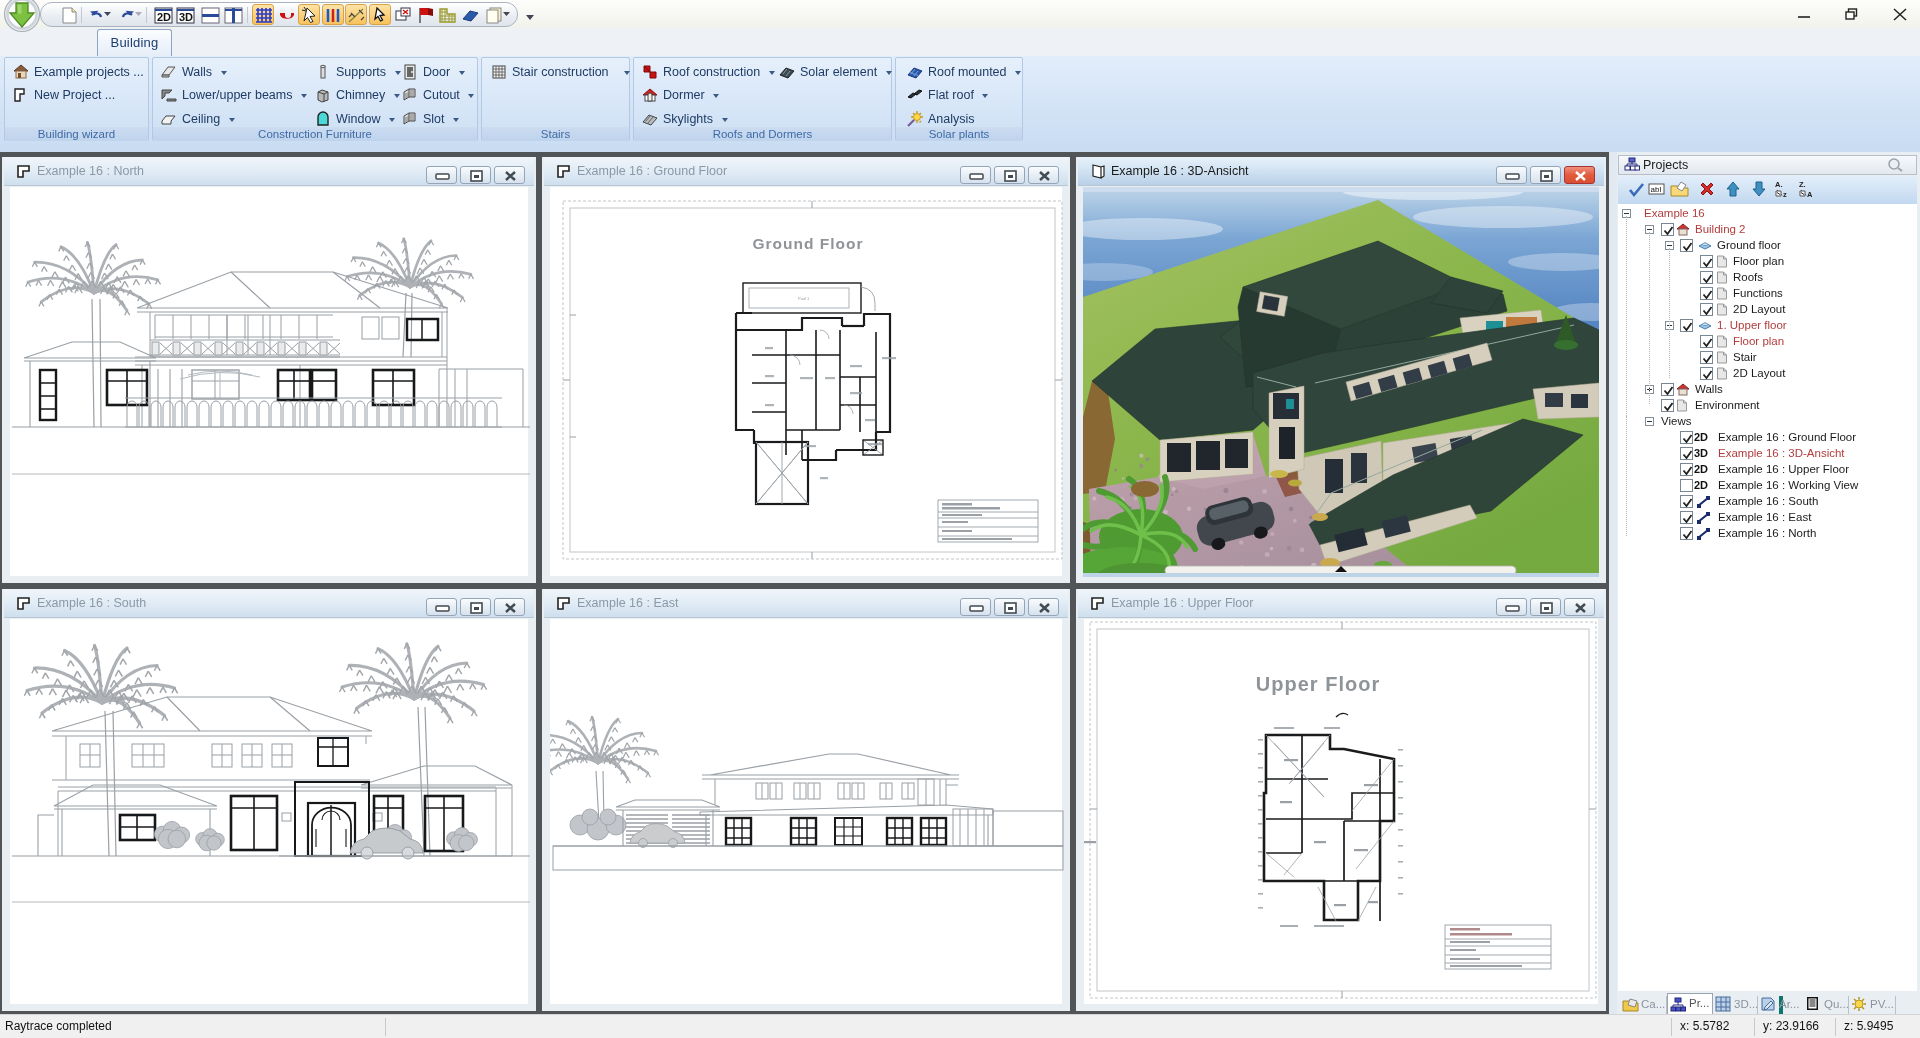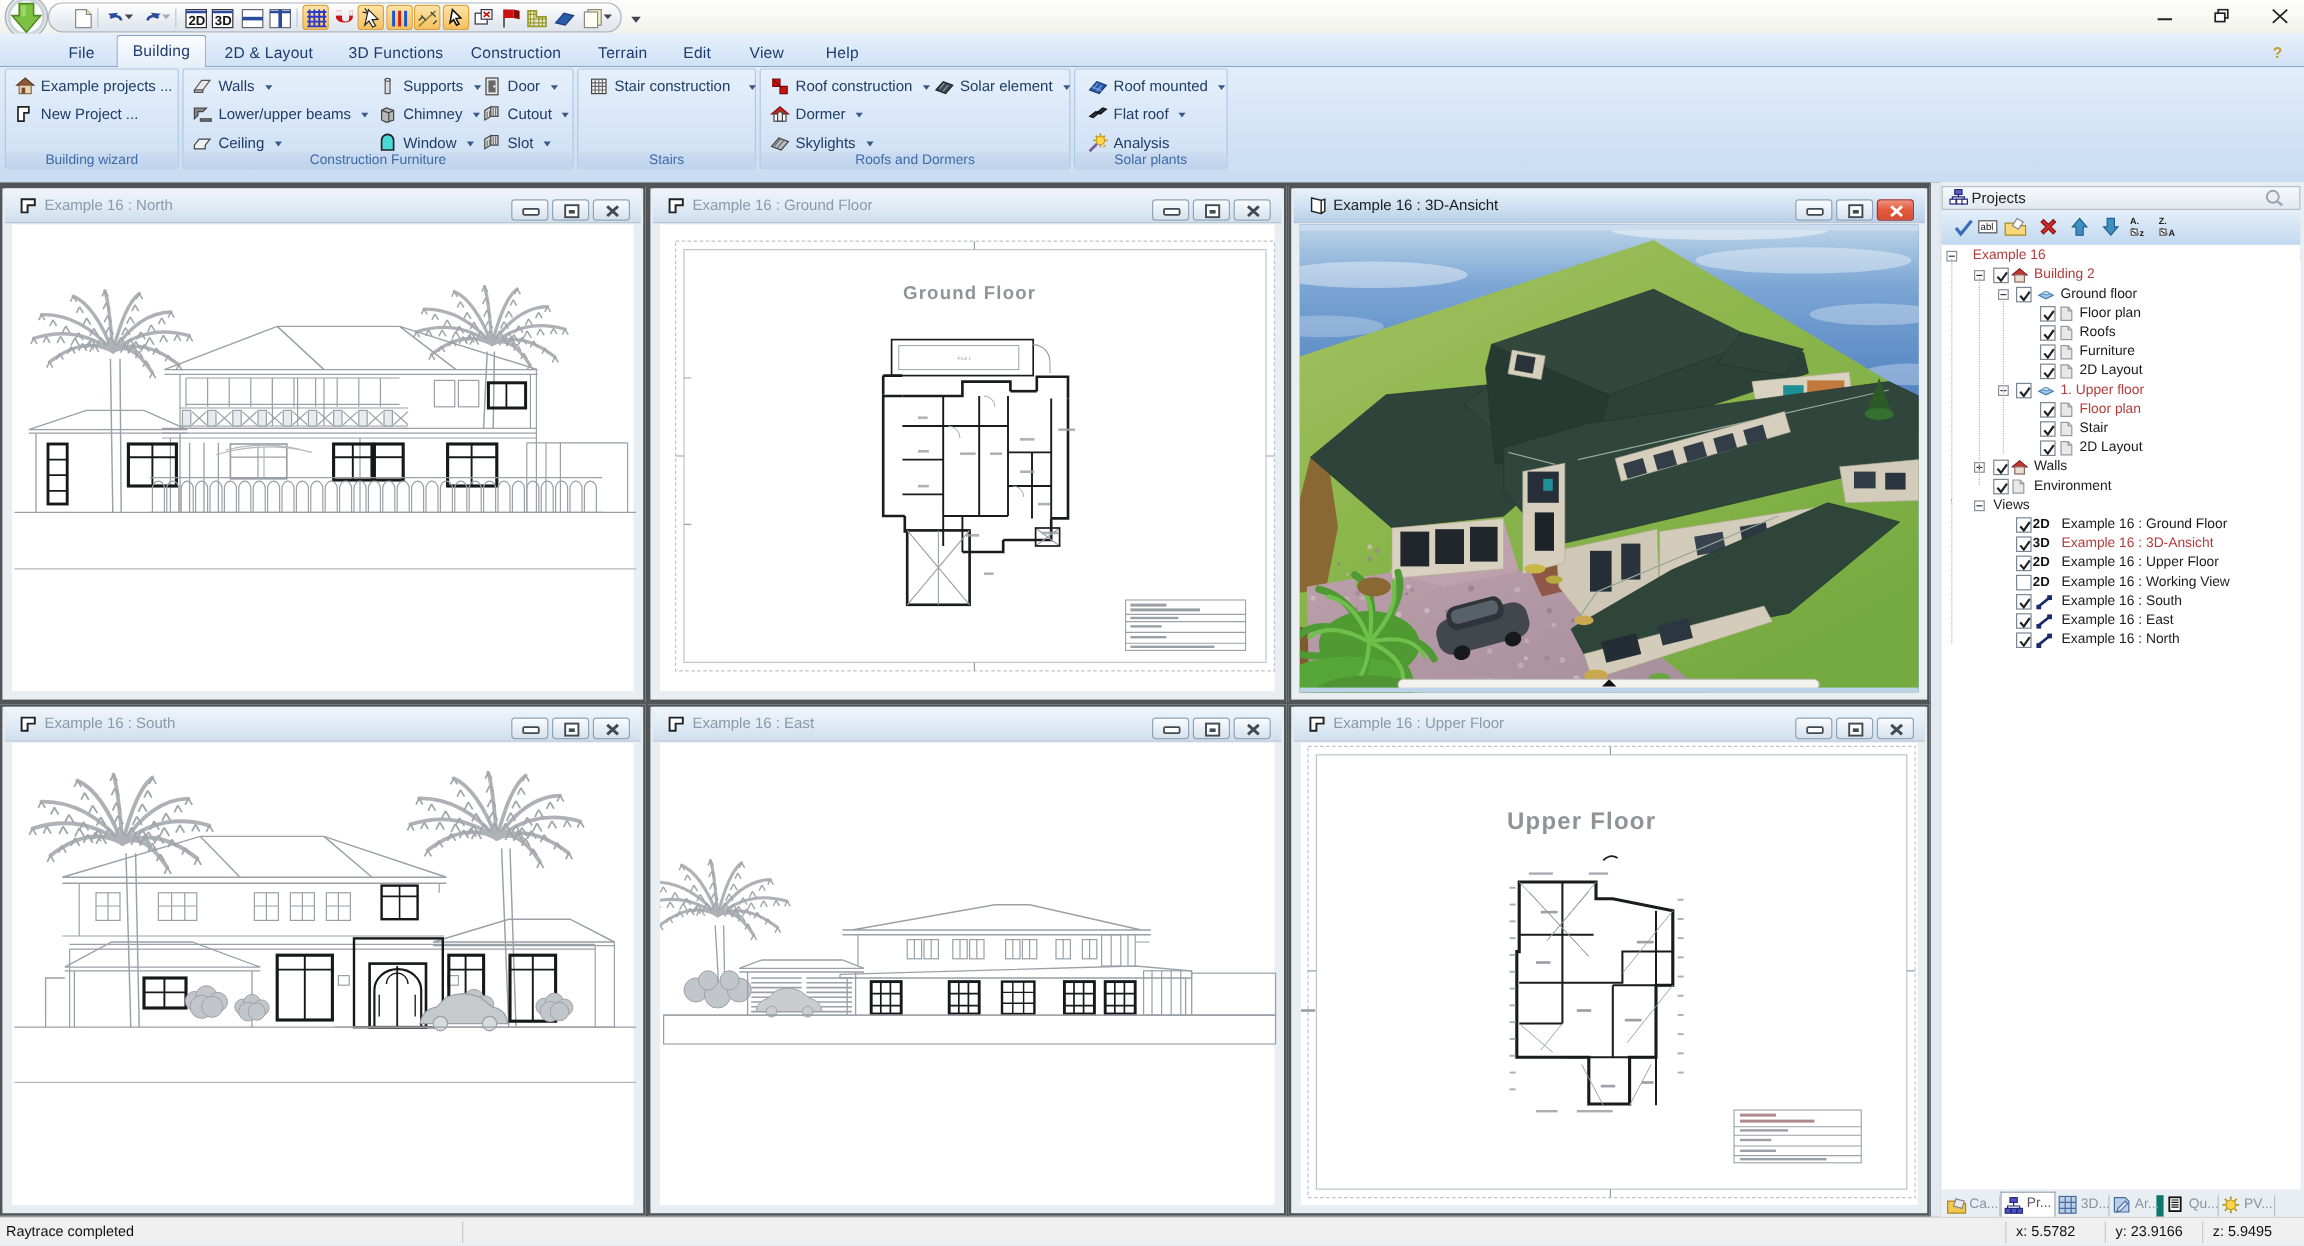--- a/index.html
+++ b/index.html
@@ -201,31 +201,20 @@
 </div>
 <div class="abs" style="left:524px;top:8px;width:12px;height:12px"><svg width="12" height="12">
         <path d="M2 2h8M2 5h8l-4 5z" fill="#445" stroke="none"></path>
       </svg></div>
 <div class="abs" id="logo"><svg width="44" height="44" viewBox="0 0 44 44">
 <circle cx="21" cy="18" r="17.5" fill="#e8ebee" stroke="#a8b0b8" stroke-width="1.2"></circle>
 <circle cx="21" cy="18" r="14.5" fill="#fcfdfe" stroke="#cdd3d9" stroke-width="2.5"></circle>
 <path d="M15 7h12v10h6L21 31 9 17h6z" fill="#7cc142" stroke="#4e8a22" stroke-width="1.3"></path>
 <path d="M16.5 8.5h4v9h-3.5z" fill="#a8dc7a" opacity="0.8"></path>
 </svg></div>
-<div class="abs" id="tabrow">
-<div class="rtab" style="left:45px;width:46px">File</div>
-<div class="rtab" style="left:175px;width:98px">2D &amp; Layout</div>
-<div class="rtab" style="left:287px;width:86px">3D Functions</div>
-<div class="rtab" style="left:390px;width:80px">Construction</div>
-<div class="rtab" style="left:492px;width:54px">Terrain</div>
-<div class="rtab" style="left:563px;width:36px">Edit</div>
-<div class="rtab" style="left:617px;width:44px">View</div>
-<div class="rtab" style="left:683px;width:38px">Help</div>
-<div class="rtab" style="left:1888px;width:20px;color:#c89a28;font-weight:bold">?</div>
-</div>
 <div class="abs" id="tabactive">Building</div>
 <div class="abs" id="ribbon">
   <div class="rgroup" style="left:4px;width:145px">
         <div class="rglabel">Building wizard</div>
     <div class="ritem" style="left:7px;top:5px">
           <span class="icon"><svg width="18" height="18">
               <path d="M2 8l7-6 7 6z" fill="#8a5a3a" stroke="#5a3a22"></path>
               <rect x="4" y="8" width="10" height="7" fill="#e8d8b8" stroke="#8a6a4a"></rect>
               <rect x="6" y="10" width="3" height="5" fill="#7a4a2a"></rect>
             </svg></span>
@@ -1554,21 +1543,21 @@
     <div class="trow" style="top:82px">
           <span class="tcb" style="left:82px">
             <svg width="13" height="13">
               <path d="M2.5 6.5l3 3.5 5-7" fill="none" stroke="#222" stroke-width="1.8"></path>
             </svg>
           </span>
           <span style="left:98px"><svg width="12" height="13">
               <path d="M1.5 1h6l3 3v8h-9z" fill="#e8e8e8" stroke="#999"></path>
               <path d="M7.5 1v3h3" fill="none" stroke="#999"></path>
             </svg></span>
-          <span style="left:115px">Furniture</span>
+          <span style="left:115px">Functions</span>
         </div>
     <div class="trow" style="top:98px">
           <span class="tcb" style="left:82px">
             <svg width="13" height="13">
               <path d="M2.5 6.5l3 3.5 5-7" fill="none" stroke="#222" stroke-width="1.8"></path>
             </svg>
           </span>
           <span style="left:98px"><svg width="12" height="13">
               <path d="M1.5 1h6l3 3v8h-9z" fill="#e8e8e8" stroke="#999"></path>
               <path d="M7.5 1v3h3" fill="none" stroke="#999"></path>
@@ -1754,21 +1743,21 @@
           </svg>
       <span class="abs" style="left:21px;top:3px">Pr...</span>
         </span>
     <span class="abs" style="left:96px;top:3px;width:44px;height:18px;border-right:1px solid #b8c0c8">
       <svg width="16" height="16" style="position:absolute;left:1px;top:0px">
             <rect x="1" y="1" width="14" height="14" fill="#b8d0ea" stroke="#4a6a9a"></rect>
             <path d="M6 1v14M11 1v14M1 6h14M1 11h14" stroke="#4a6a9a"></path>
           </svg>
       <span class="abs" style="left:20px;top:2px">3D...</span>
         </span>
-    <span class="abs" style="left:141px;top:3px;width:44px;height:18px;border-right:6px solid #0f766e">
+    <span class="abs" style="left:141px;top:3px;width:24px;height:18px;border-right:4px solid #0f766e">
       <svg width="16" height="16" style="position:absolute;left:1px;top:0px">
             <path d="M2 2h9l3 3v9H2z" fill="#b8d0ea" stroke="#4a6a9a"></path>
             <path d="M5 11l6-6 2 2-6 6-3 1z" fill="#dce8f4" stroke="#4a6a9a"></path>
           </svg>
       <span class="abs" style="left:20px;top:2px">Ar...</span>
         </span>
     <span class="abs" style="left:186px;top:3px;width:45px;height:18px;border-right:1px solid #b8c0c8">
       <svg width="16" height="16" style="position:absolute;left:1px;top:0px">
             <rect x="2" y="1" width="11" height="13" fill="#111"></rect>
             <rect x="3.5" y="2.5" width="8" height="10" fill="#fff"></rect>

